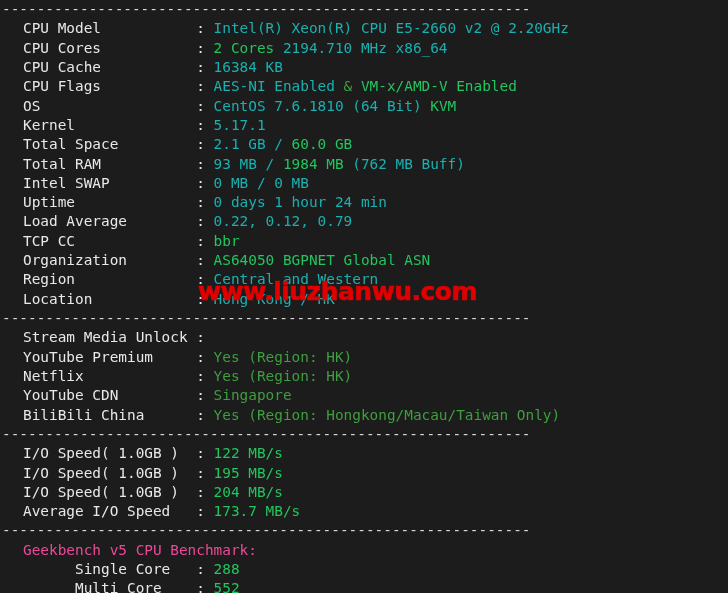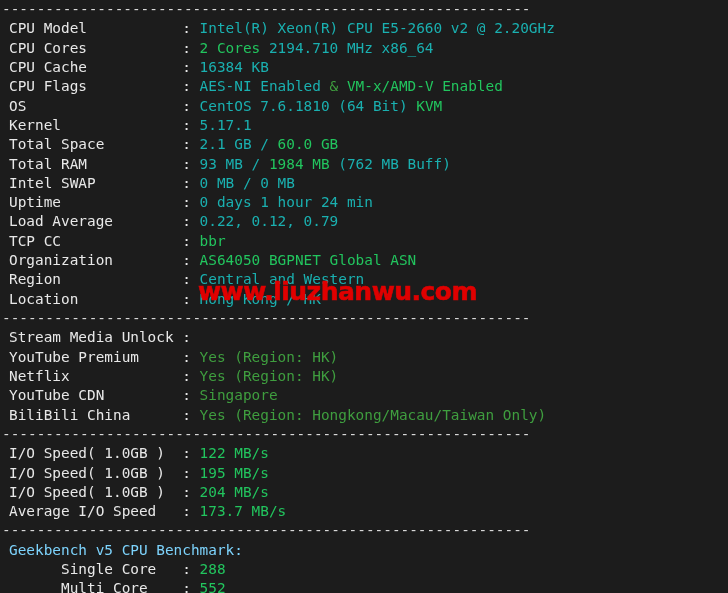--- a/index.html
+++ b/index.html
@@ -22,41 +22,41 @@
     font-size: 14.4px;
     line-height: 19.32px;
     letter-spacing: 0px;
     padding: 0;
     box-sizing: border-box;
   }
   .line {
     white-space: pre;
     height: 19.32px;
     line-height: 19.32px;
-    padding-left: 9px;
+    padding-left: 23px;
     color: #e6e6e6;
   }
   .sep {
     white-space: pre;
     height: 19.32px;
     line-height: 19.32px;
     padding-left: 2px;
     color: #d8d8d8;
     overflow: hidden;
   }
   .label {
     color: #e8e8e8;
   }
   .colon {
     color: #e8e8e8;
   }
   .cyan   { color: #1ab0b0; }
   .gold   { color: #22c55e; }
   .green  { color: #3f9e3f; }
-  .white  { color: #7dd3fc; }
+  .white  { color: #ec4899; }
 
   #watermark {
     position: absolute;
     left: 198px;
     top: 276px;
     font-family: "DejaVu Sans", "Liberation Sans", sans-serif;
     font-weight: bold;
     font-style: normal;
     font-size: 25px;
     line-height: 31px;

